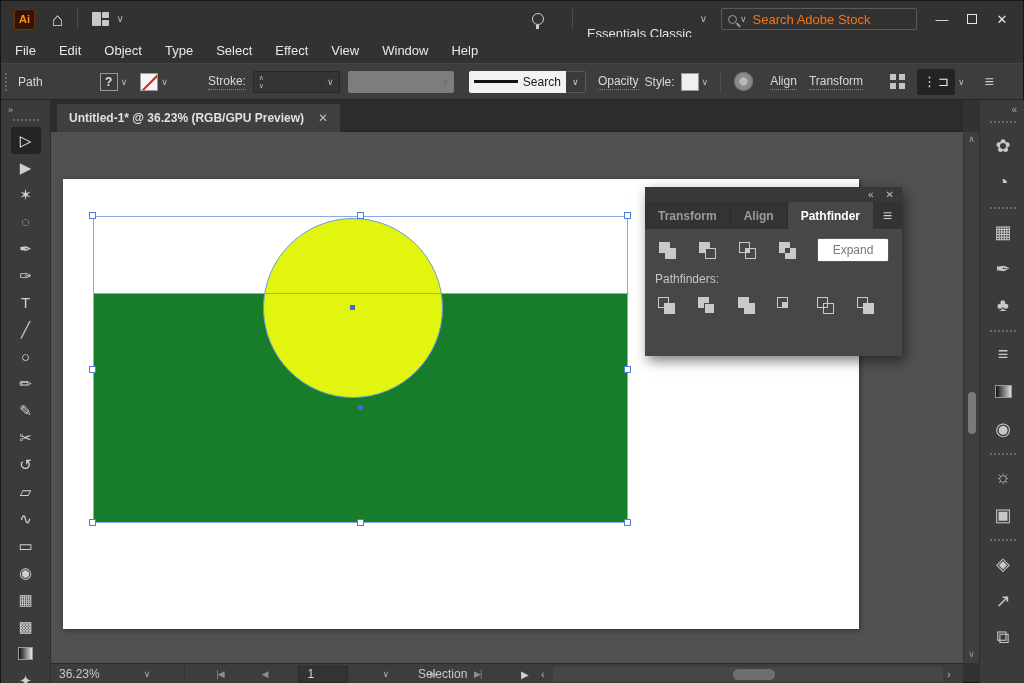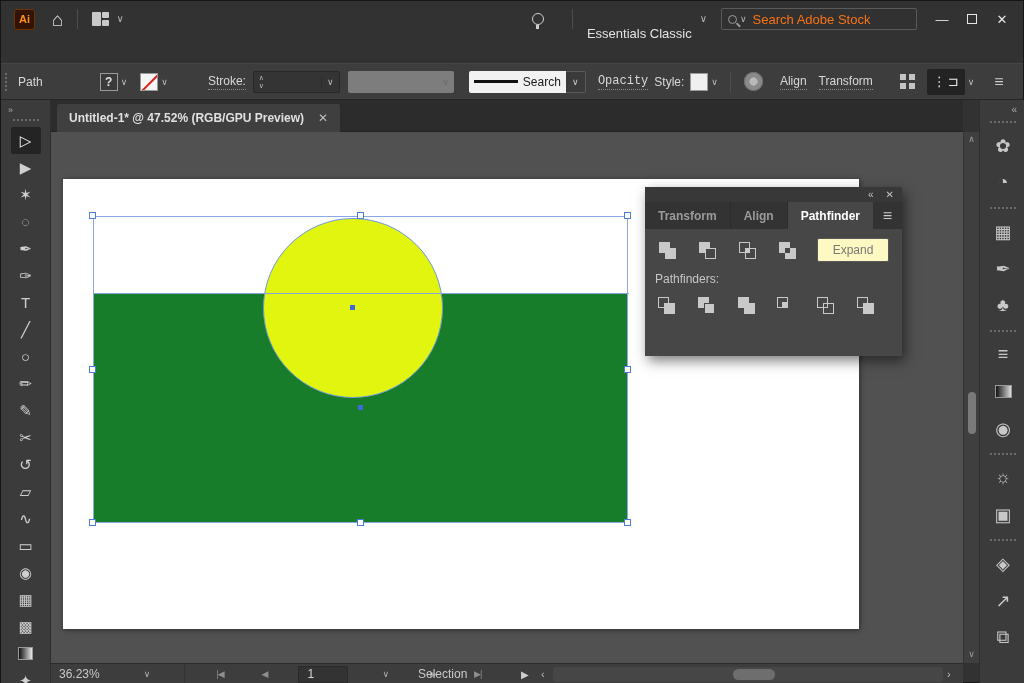--- a/index.html
+++ b/index.html
@@ -114,21 +114,21 @@
   .pf-intersect .b,.pf-intersect .f{border:1px solid #c9c9c9;}
   .pf-intersect:after{content:"";position:absolute;left:6px;top:6px;width:5px;height:5px;background:#c9c9c9;}
   .pf-exclude .b,.pf-exclude .f{background:#c9c9c9;}
   .pf-exclude:after{content:"";position:absolute;left:6px;top:6px;width:5px;height:5px;background:var(--panel-body);}
   .pf-divide .b{border:1px solid #c9c9c9;} .pf-divide .f{background:#c9c9c9;}
   .pf-trim .b{background:#c9c9c9;} .pf-trim .f{background:#c9c9c9;border:1px solid var(--panel-body);}
   .pf-merge .b,.pf-merge .f{background:#c9c9c9;}
   .pf-crop .b{border:1px solid #c9c9c9;} .pf-crop:after{content:"";position:absolute;left:5px;top:5px;width:6px;height:6px;background:#c9c9c9;}
   .pf-outline .b,.pf-outline .f{border:1px solid #c9c9c9;}
   .pf-minusback .b{border:1px solid #c9c9c9;} .pf-minusback .f{background:#c9c9c9;}
-  .expand-btn{margin-left:2px;width:72px;height:24px;background:#fef9c3;border:1px solid #585858;border-radius:2px;color:#787878;font-size:12px;display:flex;align-items:center;justify-content:center;}
+  .expand-btn{margin-left:2px;width:72px;height:24px;background:#ffffff;border:1px solid #585858;border-radius:2px;color:#787878;font-size:12px;display:flex;align-items:center;justify-content:center;}
 
   
   .vscroll{position:absolute;left:962px;top:131px;width:16px;height:531px;background:#3f3f3f;border-left:1px solid #333;display:flex;flex-direction:column;align-items:center;}
   .vscroll .arr{color:#9d9d9d;font-size:9px;height:14px;display:flex;align-items:center;}
   .v-thumb{position:absolute;left:4px;top:260px;width:8px;height:42px;background:#7a7a7a;border-radius:4px;}
   .vscroll .arr.down{position:absolute;bottom:2px;}
 
   
   .rightdock{position:absolute;left:978px;top:99px;width:46px;height:584px;background:var(--bg-panel);border-left:1px solid #2e2e2e;overflow:hidden;}
   .rd-head{text-align:right;color:#a9a9a9;font-size:10px;padding:4px 8px 0 0;}
@@ -180,20 +180,31 @@
       <div class="win-controls">
         <div class="win-btn">—</div>
         <div class="win-btn">
             <span class="sq"></span>
           </div>
         <div class="win-btn">✕</div>
       </div>
     </div>
   </div>
 
+  <div class="menubar">
+    <span class="menu-item">File</span>
+    <span class="menu-item">Edit</span>
+    <span class="menu-item">Object</span>
+    <span class="menu-item">Type</span>
+    <span class="menu-item">Select</span>
+    <span class="menu-item">Effect</span>
+    <span class="menu-item">View</span>
+    <span class="menu-item">Window</span>
+    <span class="menu-item">Help</span>
+  </div>
 
   <div class="controlbar">
     <div class="grip-v"></div>
     <span class="cb-label" style="margin-left:8px;">Path</span>
     <div class="swatch fill-swatch" style="margin-left:57px;">?</div>
     <span class="cb-chev">∨</span>
     <div class="swatch stroke-swatch" style="margin-left:13px;"></div>
     <span class="cb-chev">∨</span>
     <span class="dotted-link" style="margin-left:40px;">Stroke:</span>
     <div class="stroke-field" style="margin-left:7px;">
@@ -207,21 +218,21 @@
     <div class="brush-dd-disabled" style="margin-left:8px;">
       <span>∨</span>
     </div>
     <div class="basic-dd" style="margin-left:15px;">
       <div class="basic-face">
         <span class="basic-line"></span>
         <span class="basic-name">Search</span>
       </div>
       <span class="basic-chev">∨</span>
     </div>
-    <span class="dotted-link" style="margin-left:12px;font-family:Liberation Mono, monospace;">Opacity</span>
+    <span class="dotted-link" style="margin-left:12px;">Opacity</span>
     <span class="cb-label" style="margin-left:6px;">Style:</span>
     <div class="swatch white-swatch" style="margin-left:6px;"></div>
     <span class="cb-chev">∨</span>
     <div class="vline" style="margin-left:12px;"></div>
     <div class="recolor" style="margin-left:13px;"></div>
     <span class="dotted-link" style="margin-left:17px;">Align</span>
     <span class="dotted-link" style="margin-left:12px;">Transform</span>
     <div class="grid-icon" style="margin-left:27px;">
         <i class="g1"></i>
         <i class="g2"></i>
@@ -299,21 +310,21 @@
     <div class="tool">
         <span class="grad"></span>
       </div>
     <div class="tool">
         <span>✦</span>
       </div>
   </div>
 
   <div class="tabbar">
     <div class="doc-tab">
-      <span class="doc-title">Untitled-1* @ 47.52% (RGB/GPU Preview)</span>
+      <span class="doc-title">Untitled-1* @ 36.23% (RGB/GPU Preview)</span>
       <span class="tab-close">✕</span>
     </div>
   </div>
 
   <div class="canvas">
     <div class="artboard"></div>
     <div class="green-rect"></div>
     <div class="yellow-circle"></div>
     <div class="rect-top-line"></div>
     <div class="bbox"></div>

